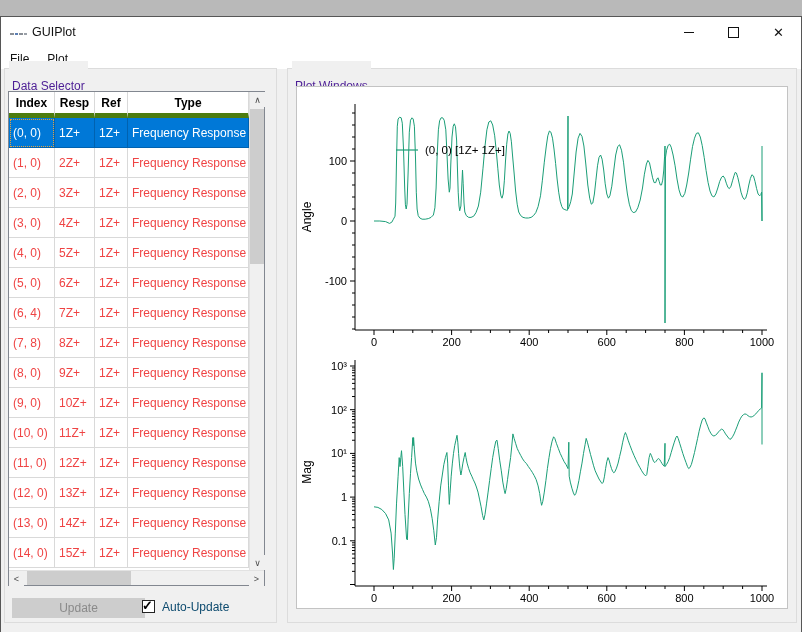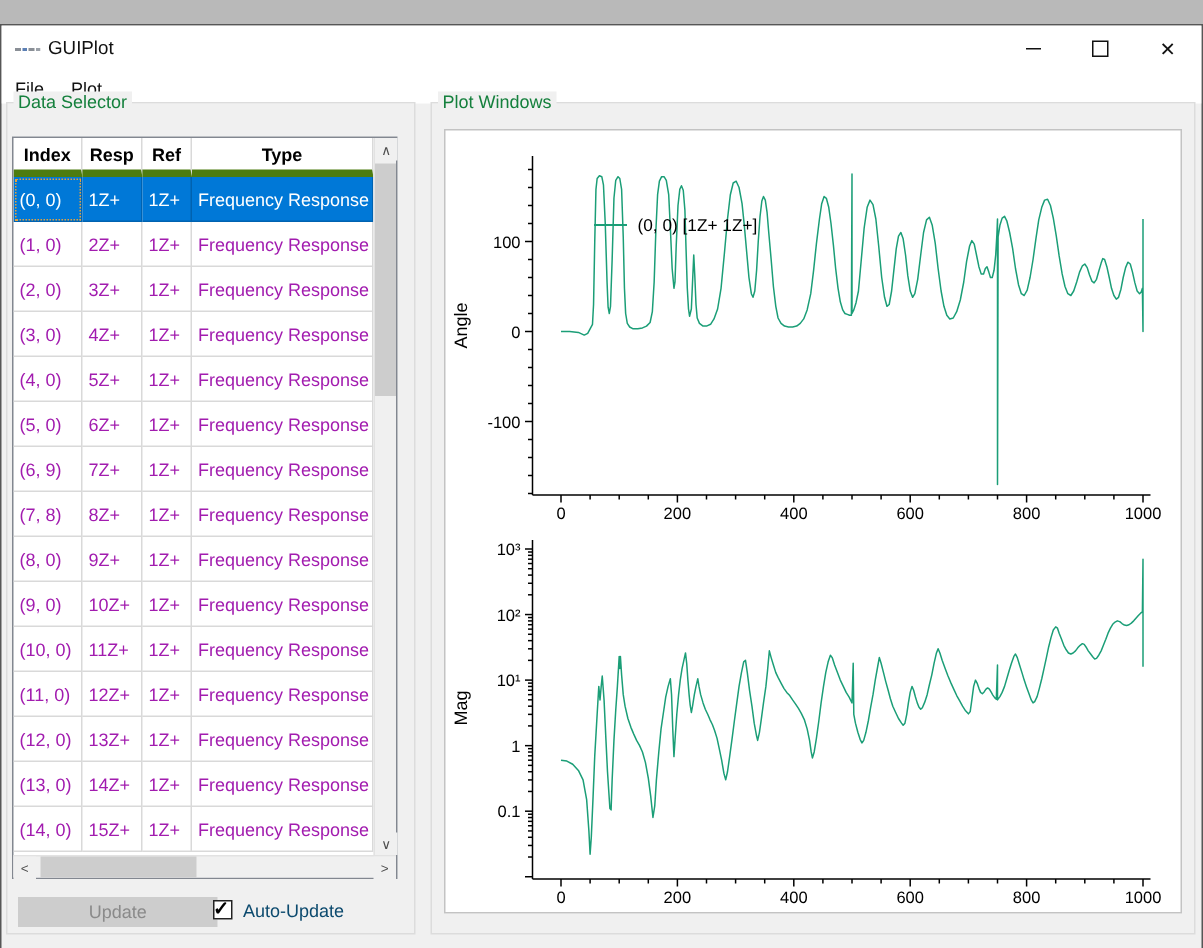--- a/index.html
+++ b/index.html
@@ -14,30 +14,30 @@
   .glyph-min{width:10px;height:1px;background:#111;}
   .glyph-max{width:9px;height:9px;border:1px solid #111;}
   .glyph-close{font-size:13px;color:#111;line-height:1;}
   
   .menubar{position:absolute;left:0;top:31px;width:800px;height:21px;background:#ffffff;display:flex;align-items:center;}
   .menu-item{padding:3px 9px;font-size:12px;color:#111;}
   
   .groupbox{position:absolute;border:1px solid #dcdcdc;}
   .gb-left{left:3px;top:51px;width:271px;height:553px;}
   .gb-right{left:286px;top:51px;width:508px;height:553px;}
-  .gb-label{position:absolute;top:-8px;left:4px;background:#f0f0f0;padding:0 3px;font-size:12px;color:#15803d;white-space:nowrap;}
+  .gb-label{position:absolute;top:-8px;left:4px;background:#f0f0f0;padding:18px 3px;font-size:12px;color:#4c1d95;white-space:nowrap;}
   
   .table-wrap{position:absolute;left:7px;top:74px;width:257px;height:495px;background:#fff;border:1px solid #828790;box-sizing:border-box;}
   .table-area{position:absolute;left:0;top:0;width:240px;height:478px;overflow:hidden;}
   .tr{display:flex;height:30px;}
   .thead{display:flex;height:26px;font-weight:bold;}
   .th{box-sizing:border-box;border-right:1px solid #d9d9d9;border-bottom:5px solid #4d7c0f;
       font-size:12px;display:flex;align-items:center;justify-content:center;color:#000;}
   .td{box-sizing:border-box;border-right:1px solid #d9d9d9;border-bottom:1px solid #d9d9d9;
-      font-size:12px;display:flex;align-items:center;padding-left:4px;color:#a21caf;
+      font-size:12px;display:flex;align-items:center;padding-left:4px;color:#ef4444;
       white-space:nowrap;overflow:hidden;}
   .c0{width:46px;} .c1{width:40px;} .c2{width:33px;} .c3{width:121px;}
   .tr.sel .td{background:#0078d7;color:#fff;border-right-color:rgba(0,0,0,0.18);border-bottom-color:rgba(0,0,0,0.18);}
   .td.focus{outline:1px dotted #e6a23c;outline-offset:-2px;}
   
   .vscroll{position:absolute;right:0;top:0;width:15px;height:478px;background:#f0f0f0;border-left:1px solid #e2e2e2;box-sizing:border-box;}
   .hscroll{position:absolute;left:0;bottom:0;width:255px;height:15px;background:#f0f0f0;border-top:1px solid #e2e2e2;box-sizing:border-box;}
   .sb-arrow{position:absolute;width:15px;height:15px;display:flex;align-items:center;justify-content:center;
             font-size:9px;color:#4d4d4d;background:#f0f0f0;}
   .sb-up{top:0;left:0;} .sb-down{bottom:0;left:0;}
@@ -130,21 +130,21 @@
             <div class="td c2">1Z+</div>
             <div class="td c3">Frequency Response F</div>
           </div>
           <div class="tr">
             <div class="td c0">(5, 0)</div>
             <div class="td c1">6Z+</div>
             <div class="td c2">1Z+</div>
             <div class="td c3">Frequency Response F</div>
           </div>
           <div class="tr">
-            <div class="td c0">(6, 9)</div>
+            <div class="td c0">(6, 4)</div>
             <div class="td c1">7Z+</div>
             <div class="td c2">1Z+</div>
             <div class="td c3">Frequency Response F</div>
           </div>
           <div class="tr">
             <div class="td c0">(7, 8)</div>
             <div class="td c1">8Z+</div>
             <div class="td c2">1Z+</div>
             <div class="td c3">Frequency Response F</div>
           </div>

